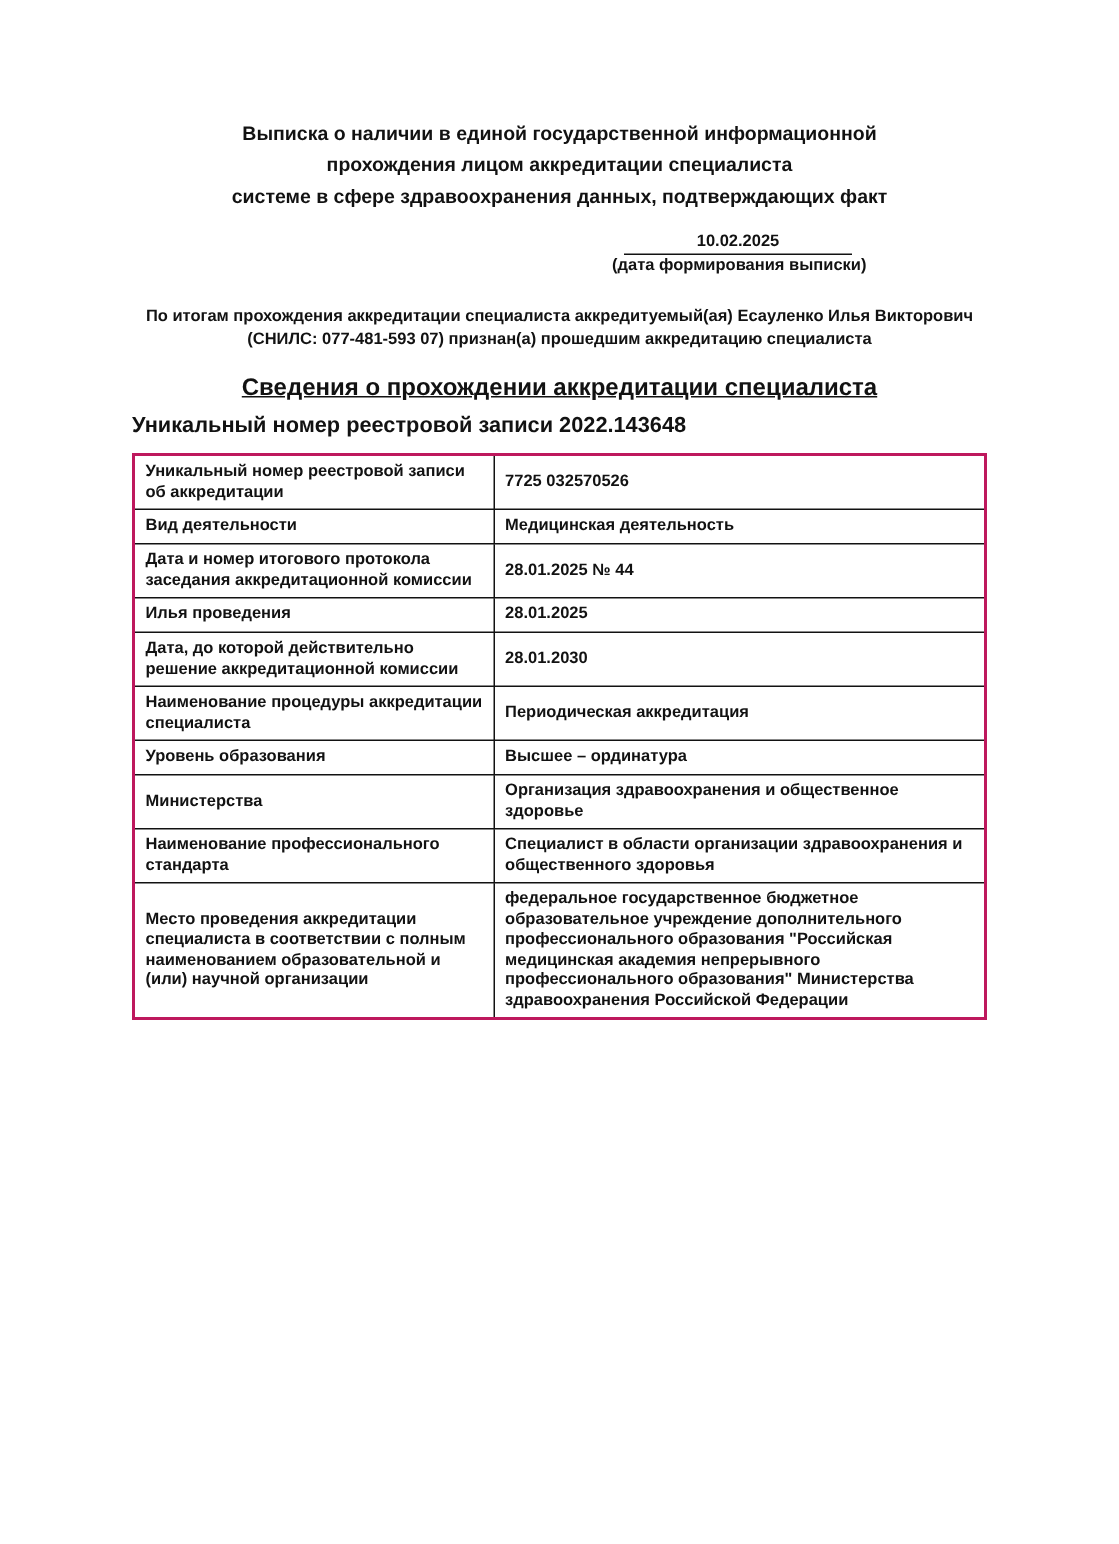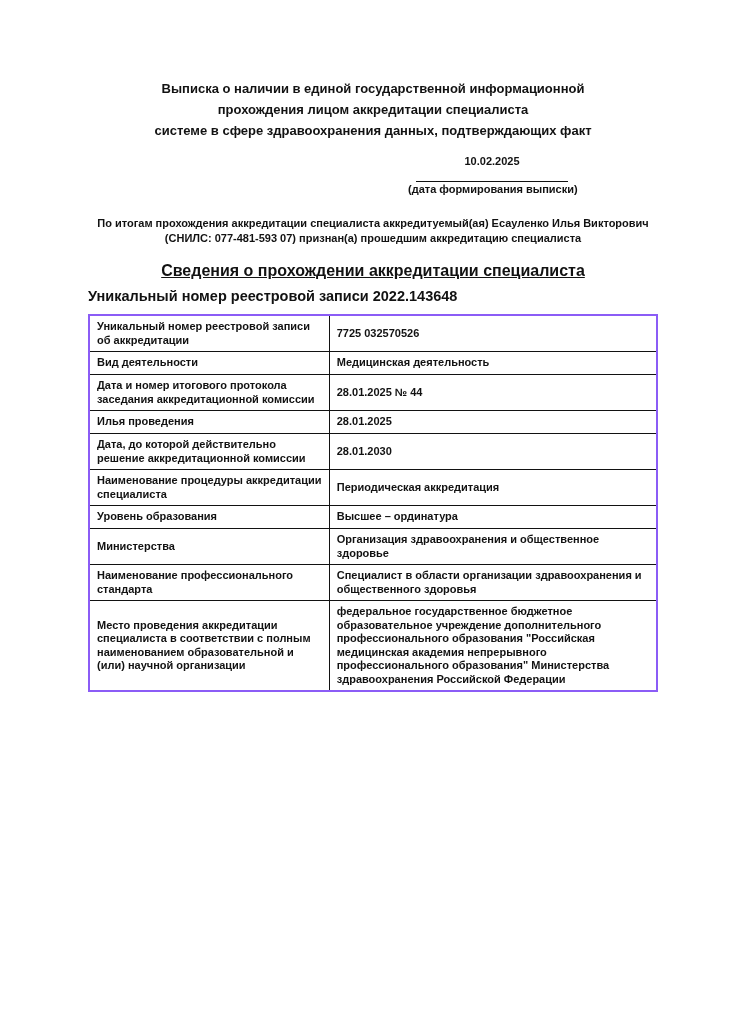--- a/index.html
+++ b/index.html
@@ -29,21 +29,21 @@
     margin: 13px 0 0 328px;
     width: 152px;
     text-align: center;
     font-weight: bold;
     font-size: 11px;
     line-height: 14px;
   }
   .date-value {
     display: block;
     border-bottom: 1.5px solid #121212;
-    padding-bottom: 13px;
+    padding-bottom: 1px;
   }
   .date-caption {
     display: block;
     white-space: nowrap;
     margin-left: -8px;
     width: 168px;
   }
   .intro {
     margin-top: 20px;
     text-align: center;
@@ -62,21 +62,21 @@
     margin-top: 8px;
     text-align: left;
     font-weight: bold;
     font-size: 14.5px;
   }
   table.acc-table {
     margin-top: 10px;
     width: 570px;
     border-collapse: collapse;
     table-layout: fixed;
-    border: 2px solid #8b5cf6;
+    border: 2px solid #be185d;
   }
   table.acc-table td {
     border: 1px solid #121212;
     font-weight: bold;
     font-size: 11px;
     line-height: 13.5px;
     vertical-align: middle;
     padding: 4px 7px;
   }
   td.cell-label { width: 225px; }

